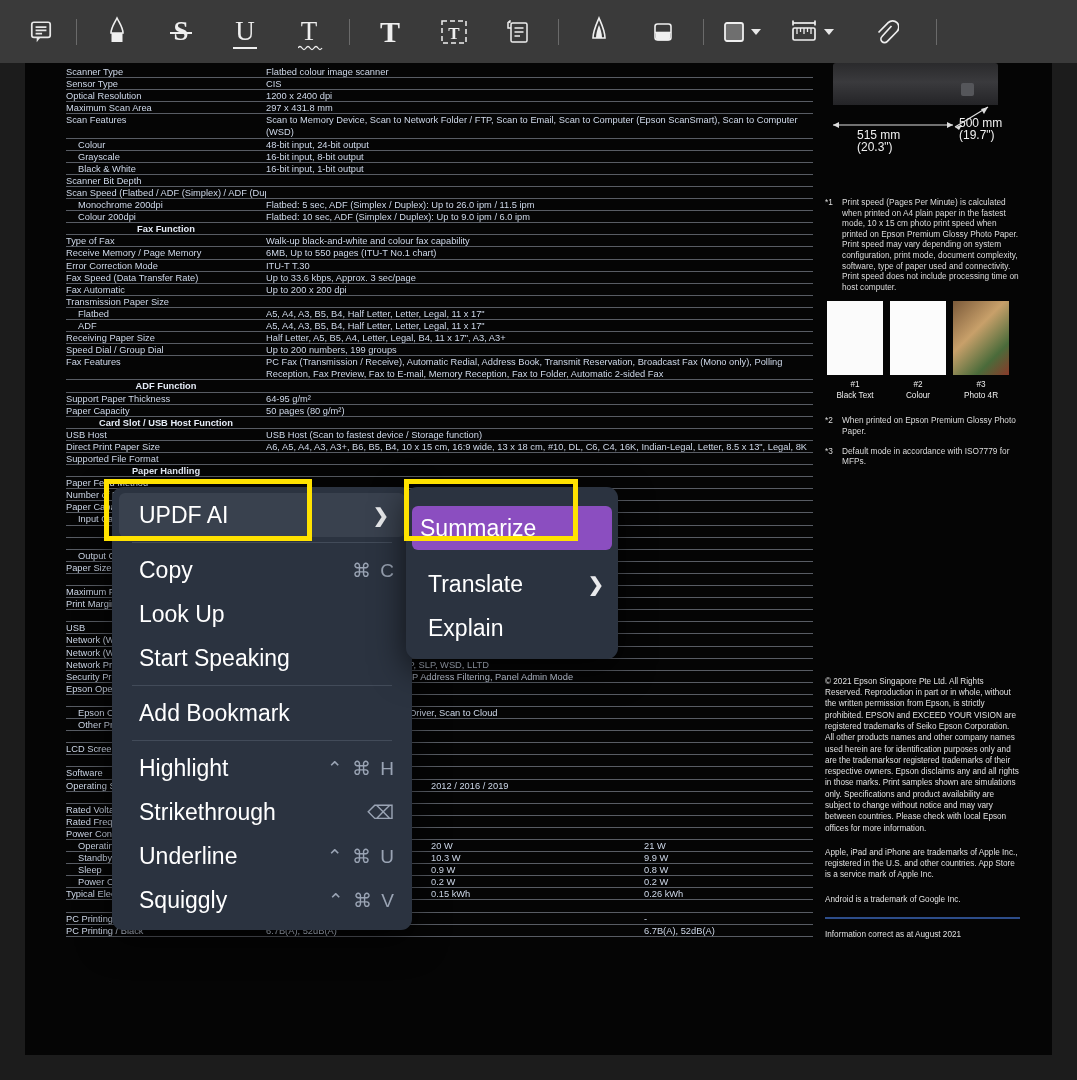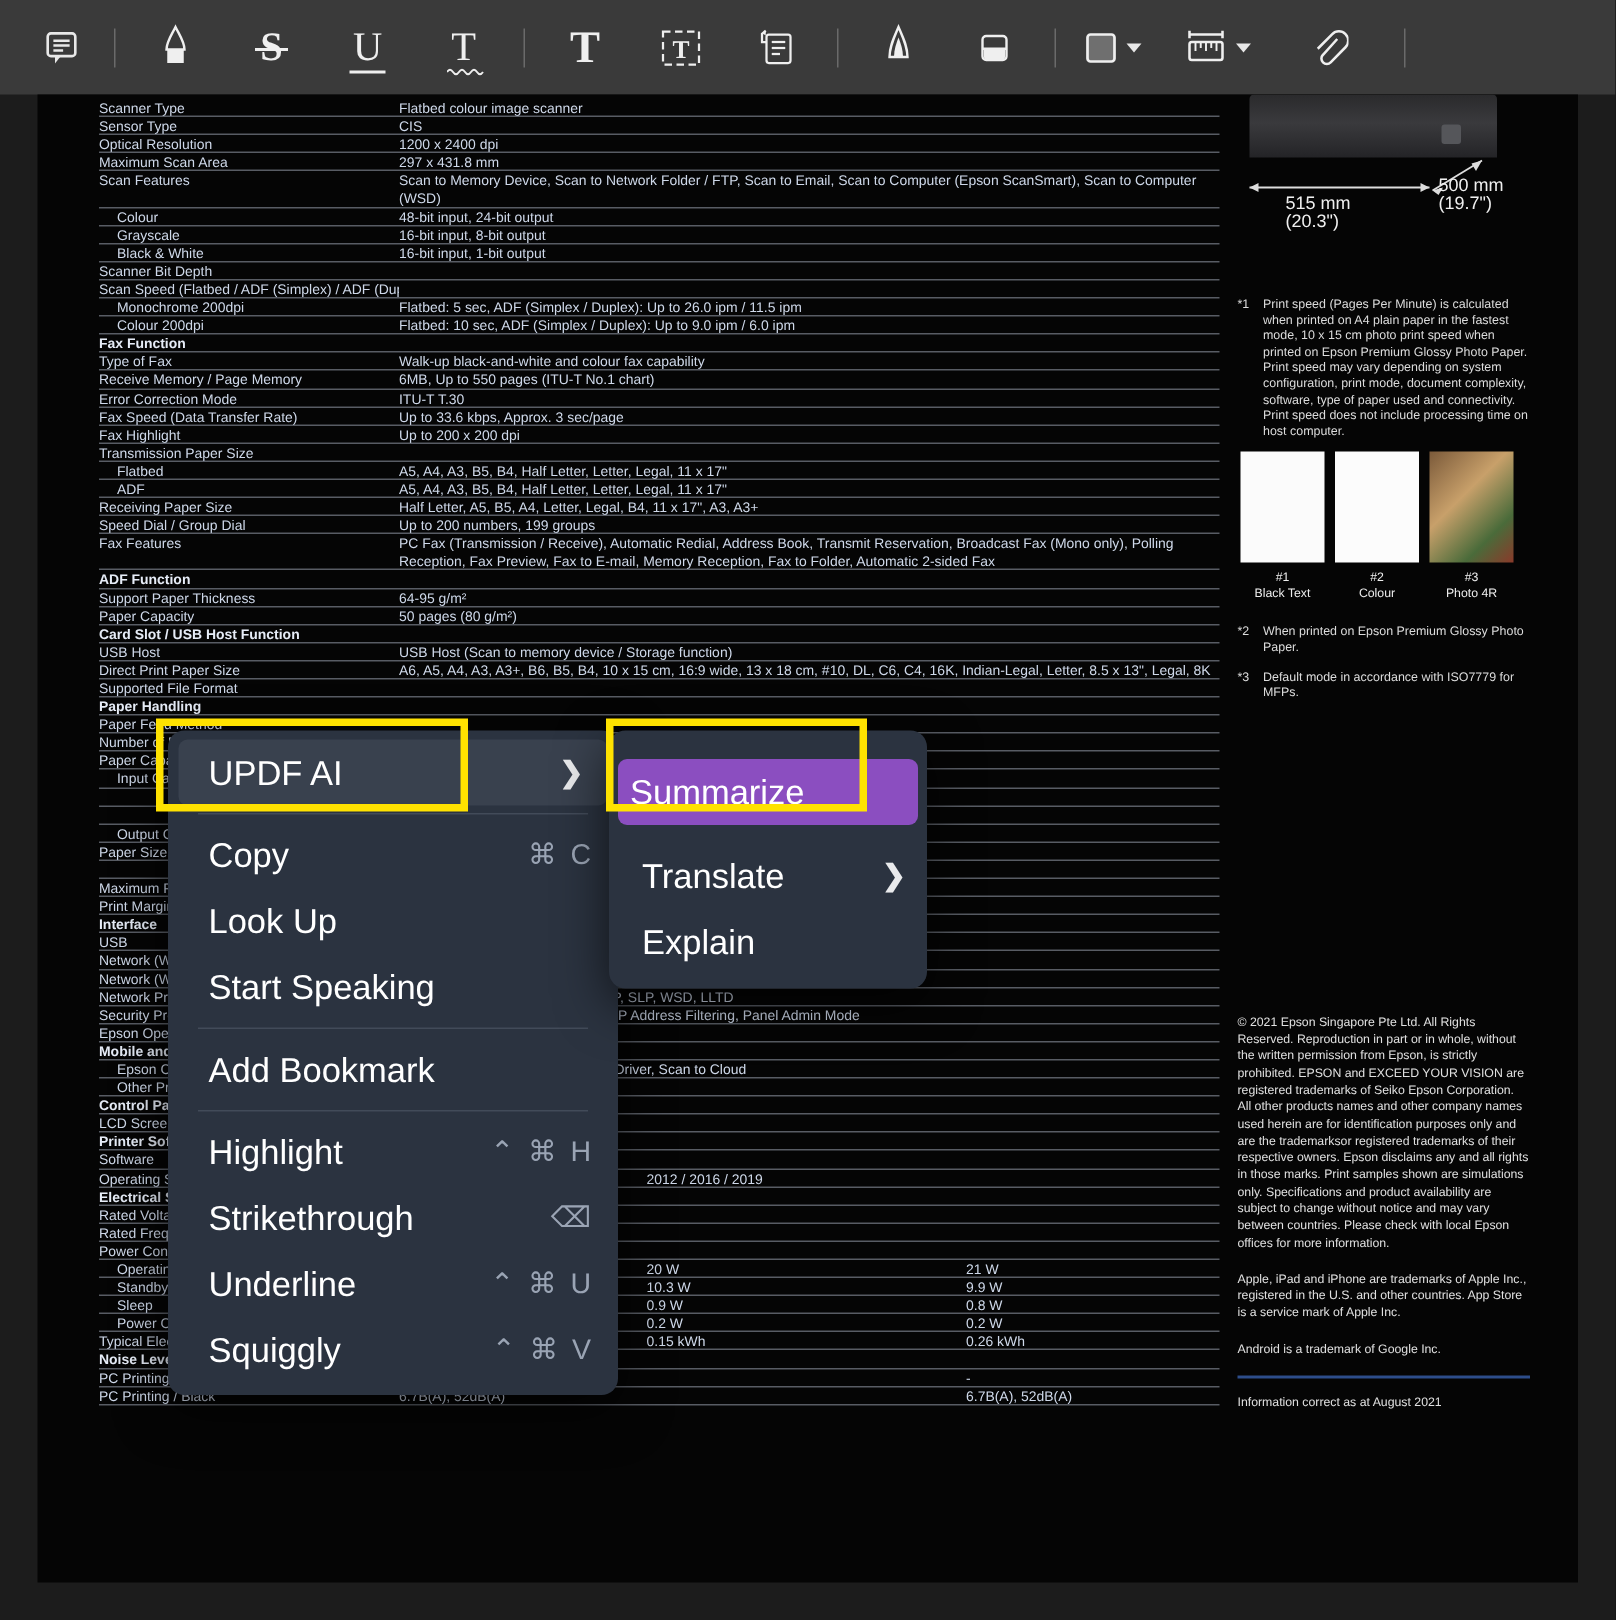--- a/index.html
+++ b/index.html
@@ -48,21 +48,21 @@
     position: absolute; left: 41px; top: 3px; width: 747px;
   }
   .row { display: flex; width: 100%; min-height: 12.1px; position: relative; }
   .rl {
     width: 200px; flex: 0 0 200px;
     font-size: 9.3px; line-height: 12.1px;
     color: #cfd9ea; white-space: nowrap; overflow: hidden;
     padding-left: 0;
   }
   .rl.ind { padding-left: 12px; }
-  .rl.sect { font-weight: bold; color: #e6ecf7; }
+  .rl.sect { font-weight: bold; color: #e6ecf7; text-align: center; }
   .rv {
     flex: 1 1 auto; display: flex;
     font-size: 9.3px; line-height: 12.1px; color: #cfd9ea;
   }
   .c1 { flex: 0 0 165px; overflow: hidden; white-space: nowrap; }
   .c2 { flex: 0 0 165px; overflow: hidden; white-space: nowrap; }
   .c3 { flex: 1 1 auto; overflow: hidden; white-space: nowrap; margin-left: 48px; }
   .cfull { flex: 1 1 auto; overflow: hidden; white-space: nowrap; }
   .cfull.wrap, .c1.wrap { white-space: normal; }
   .rowline { position: absolute; left: 0; right: 0; bottom: 0; height: 1px; background: #8f96a3; opacity: .6; }
@@ -375,21 +375,21 @@
           <div class="rowline"></div>
         </div>
         <div class="row">
           <div class="rl">Fax Speed (Data Transfer Rate)</div>
           <div class="rv">
             <div class="cfull">Up to 33.6 kbps, Approx. 3 sec/page</div>
           </div>
           <div class="rowline"></div>
         </div>
         <div class="row">
-          <div class="rl">Fax Highlight</div>
+          <div class="rl">Fax Automatic</div>
           <div class="rv">
             <div class="cfull">Up to 200 x 200 dpi</div>
           </div>
           <div class="rowline"></div>
         </div>
         <div class="row">
           <div class="rl">Transmission Paper Size</div>
           <div class="rv">
             <div class="cfull"></div>
           </div>
@@ -454,21 +454,21 @@
         <div class="row">
           <div class="rl sect">Card Slot / USB Host Function</div>
           <div class="rv">
             <div class="cfull"></div>
           </div>
           <div class="rowline"></div>
         </div>
         <div class="row">
           <div class="rl">USB Host</div>
           <div class="rv">
-            <div class="cfull">USB Host (Scan to memory device / Storage function)</div>
+            <div class="cfull">USB Host (Scan to fastest device / Storage function)</div>
           </div>
           <div class="rowline"></div>
         </div>
         <div class="row">
           <div class="rl">Direct Print Paper Size</div>
           <div class="rv">
             <div class="cfull wrap">A6, A5, A4, A3, A3+, B6, B5, B4, 10 x 15 cm, 16:9 wide, 13 x 18 cm, #10, DL, C6, C4, 16K, Indian-Legal, Letter, 8.5 x 13", Legal, 8K</div>
           </div>
           <div class="rowline"></div>
         </div>

